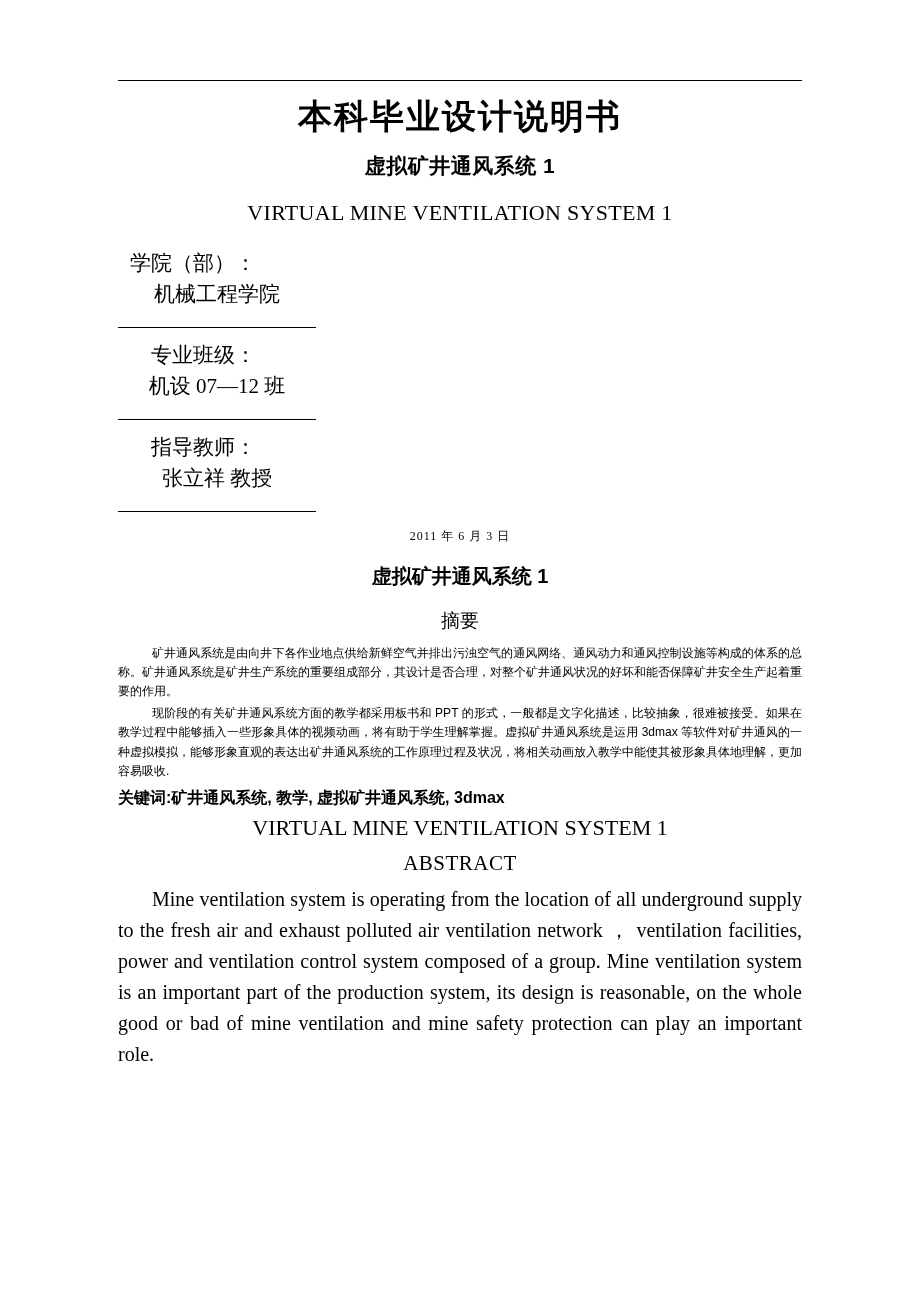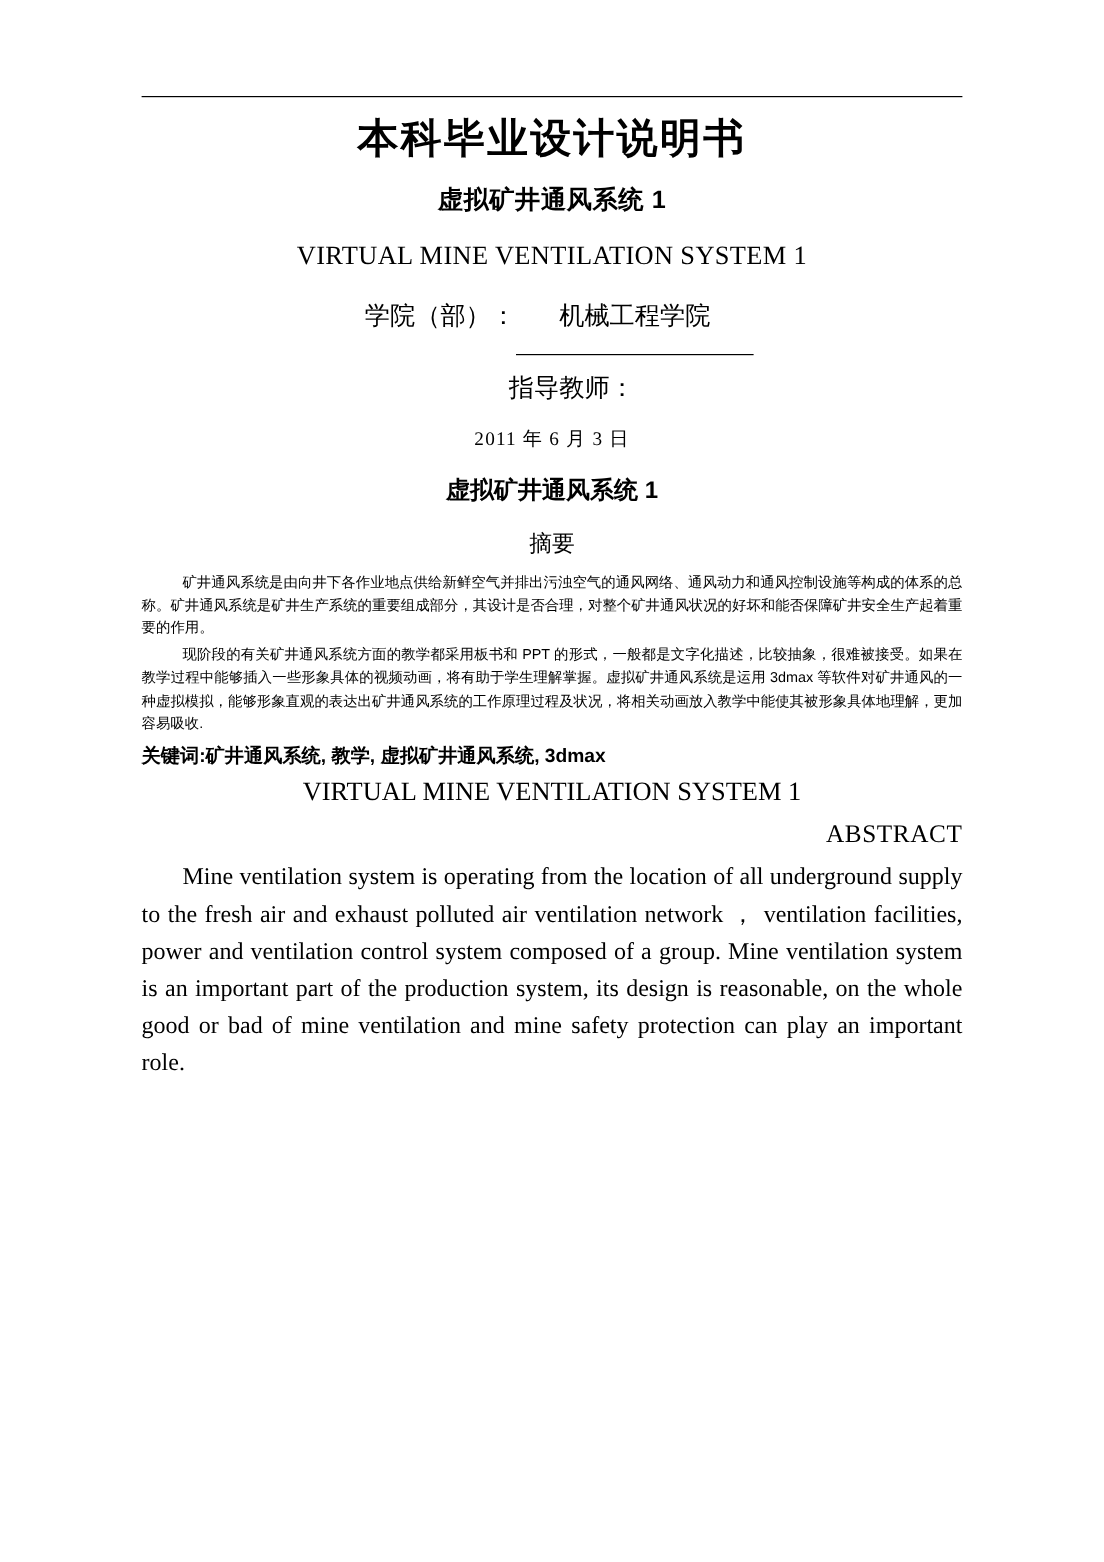--- a/index.html
+++ b/index.html
@@ -61,36 +61,37 @@
   .fields {
     margin: 0 0 6px 0;
   }
   .field-row {
     display: flex;
     justify-content: center;
     align-items: baseline;
     font-size: 21px;
     margin-bottom: 12px;
     line-height: 1.5;
+    flex-direction: column;
   }
   .field-label {
     text-align: right;
     width: 138px;
     white-space: nowrap;
   }
   .field-value {
     border-bottom: 1.2px solid #000;
     min-width: 186px;
     text-align: center;
     padding: 0 6px 16px 6px;
     white-space: nowrap;
   }
   .date-row {
     text-align: center;
-    font-size: 16px;
+    font-size: 12px;
     margin: 16px 0 18px 0;
     letter-spacing: 1px;
   }
   .section-heading-cn {
     font-family: "Liberation Sans", sans-serif;
     font-weight: bold;
     font-size: 20px;
     text-align: center;
     margin: 0 0 18px 0;
   }
@@ -118,21 +119,21 @@
   }
   .title-en-2 {
     font-family: "Liberation Serif", serif;
     font-size: 22px;
     text-align: center;
     margin: 2px 0 10px 0;
   }
   .abstract-label-en {
     font-family: "Liberation Serif", serif;
     font-size: 21px;
-    text-align: right;
+    text-align: center;
     margin: 0 0 8px 0;
     letter-spacing: 0.5px;
   }
   p.body-en {
     font-family: "Liberation Serif", serif;
     font-size: 20px;
     line-height: 1.55;
     text-align: justify;
     margin: 0;
     text-indent: 34px;
@@ -163,21 +164,26 @@
     <div class="doc-subtitle-cn">虚拟矿井通风系统 1</div>
 
     <div class="doc-subtitle-en">VIRTUAL MINE VENTILATION SYSTEM 1</div>
 
     <div class="fields">
       <div class="field-row">
         <span class="field-label">学院（部）：</span>
         <span class="field-value">机械工程学院</span>
       </div>
       <div class="field-row">
+        <span class="field-label">专业班级：</span>
+        <span class="field-value">机设 07—12 班</span>
+      </div>
+      <div class="field-row">
         <span class="field-label">指导教师：</span>
+        <span class="field-value">张立祥 教授</span>
       </div>
     </div>
 
     <div class="date-row">2011 年  6 月  3 日</div>
 
     <div class="section-heading-cn">虚拟矿井通风系统 1</div>
 
     <div class="abstract-label-cn">摘要</div>
 
     <p class="body-cn">矿井通风系统是由向井下各作业地点供给新鲜空气并排出污浊空气的通风网络、通风动力和通风控制设施等构成的体系的总称。矿井通风系统是矿井生产系统的重要组成部分，其设计是否合理，对整个矿井通风状况的好坏和能否保障矿井安全生产起着重要的作用。</p>

